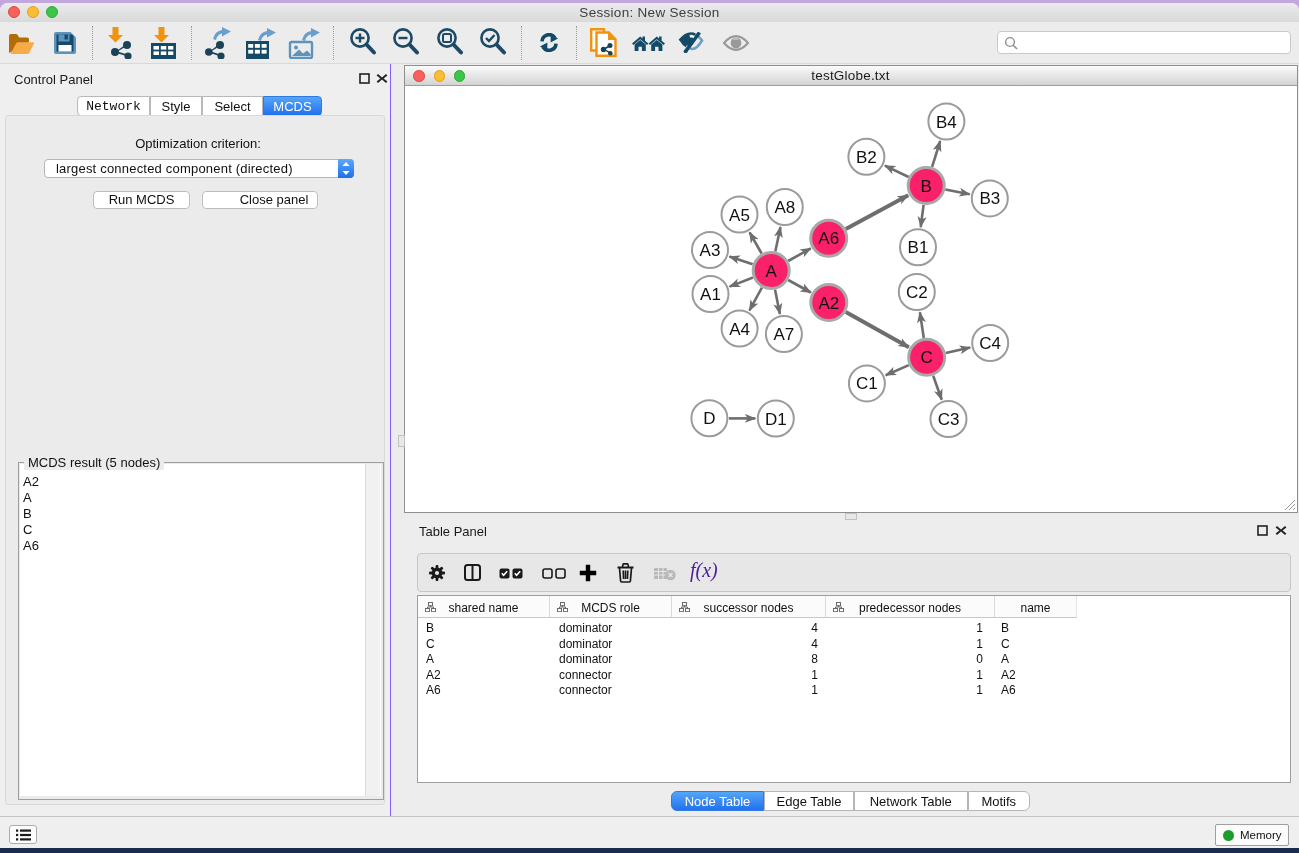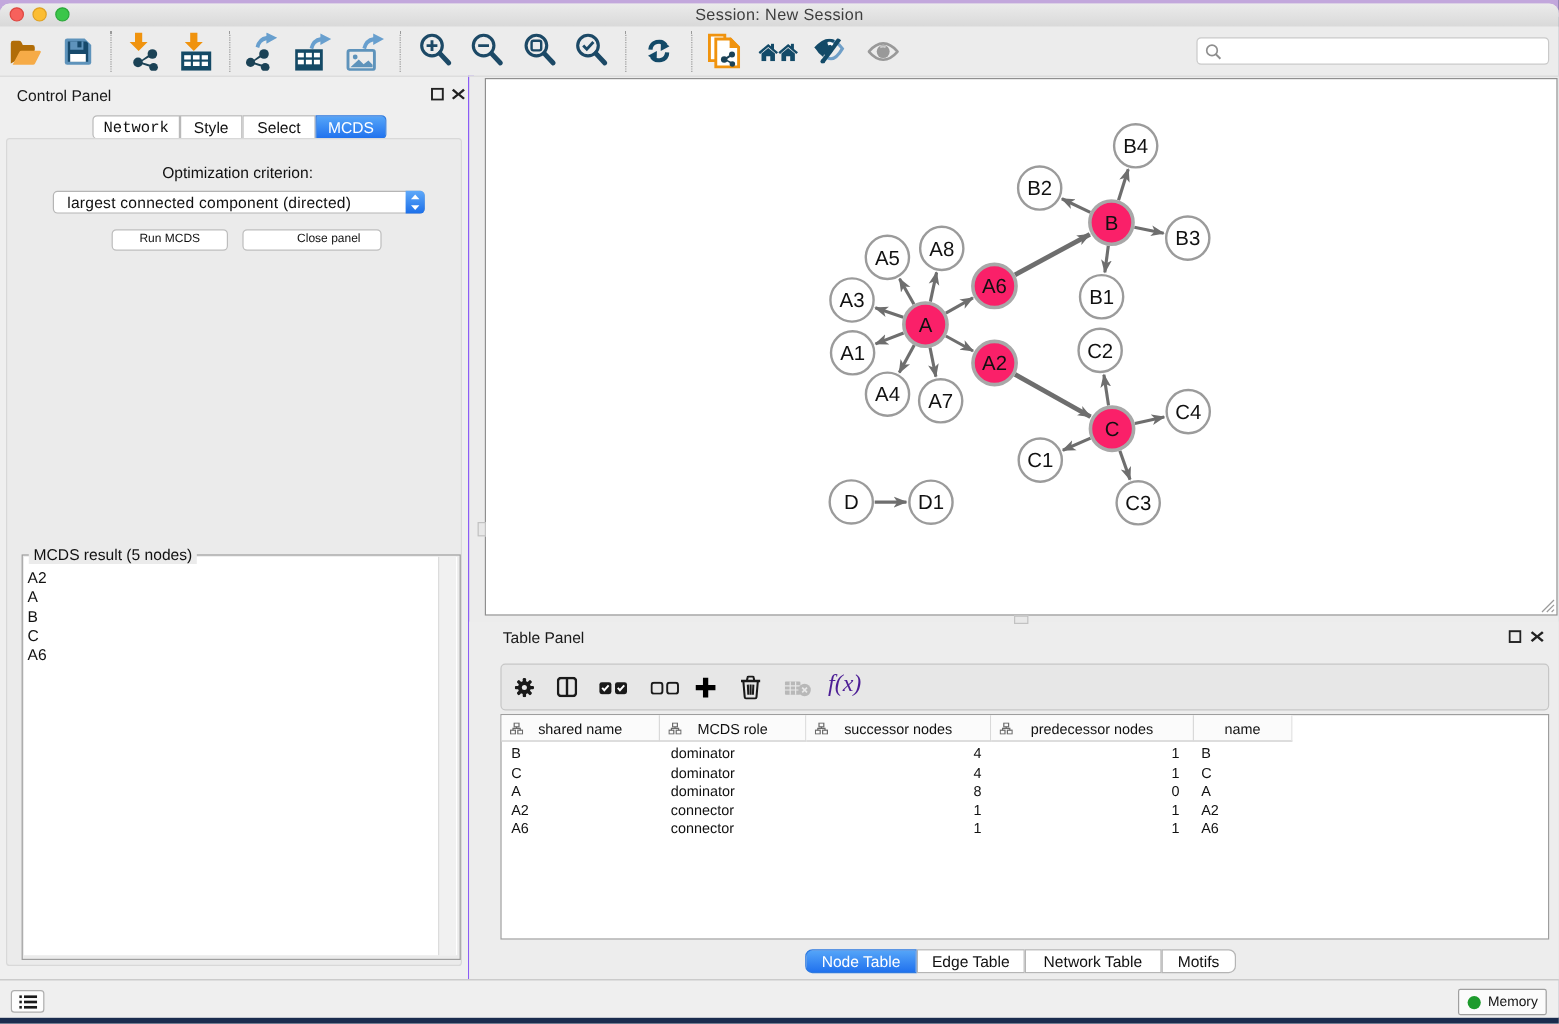--- a/index.html
+++ b/index.html
@@ -19,21 +19,21 @@
 
 #cpanel{position:absolute;left:0;top:0;width:390px;height:753px;background:#efefef;border-right:5px solid #8b5cf6;}
 #cpanel .hdr{position:absolute;left:14px;top:9px;font-size:13px;color:#1a1a1a;}
 #tabs{position:absolute;left:77px;top:33px;height:20px;}
 .tab{position:absolute;top:0;height:20px;box-sizing:border-box;border:1px solid #b9b9b9;background:#fff;font-size:13px;text-align:center;line-height:19px;color:#111;}
 .tab.sel{background:linear-gradient(#55a5f8,#2172ee);color:#fff;border-color:#2e7ae0;}
 #cpcontent{position:absolute;left:5px;top:52px;width:380px;height:690px;background:#ebebeb;border:1px solid #d8d8d8;border-radius:3px;box-sizing:border-box;}
 #optlabel{position:absolute;left:3px;top:20px;width:100%;text-align:center;font-size:13px;color:#111;}
 #combo{position:absolute;left:38px;top:43px;width:310px;height:19px;background:#fff;border:1px solid #b5b5b5;border-radius:4px;box-sizing:border-box;font-size:13px;letter-spacing:.2px;line-height:17px;color:#111;padding-left:11px;}
 #combo .spin{position:absolute;right:-1px;top:-1px;width:16px;height:19px;background:linear-gradient(#5fa9f9,#1c6fe9);border-radius:0 4px 4px 0;}
-.btn{position:absolute;height:18px;background:#fff;border:1px solid #bdbdbd;border-radius:4px;box-sizing:border-box;font-size:10px;text-align:center;line-height:16px;color:#111;}
+.btn{position:absolute;height:18px;background:#fff;border:1px solid #bdbdbd;border-radius:4px;box-sizing:border-box;font-size:13px;text-align:center;line-height:16px;color:#111;}
 #grp{position:absolute;left:12px;top:346px;width:364px;height:336px;border:1px solid #9e9e9e;}
 #grptitle{position:absolute;left:5px;top:-8px;background:#ebebeb;padding:0 4px;font-size:13px;color:#111;}
 #grplist{position:absolute;left:1px;top:1px;width:361px;height:332px;background:#fff;}
 #grpscroll{position:absolute;right:1px;top:0px;width:15px;height:332px;background:#f1f1f1;border-left:1px solid #dcdcdc;box-sizing:border-box;}
 #grplist .li{position:absolute;left:3px;font-size:13px;color:#111;}
 
 #desk{position:absolute;left:391px;top:0;width:908px;height:753px;background:#ececec;}
 #iframe{position:absolute;left:12.5px;top:1.5px;width:894px;height:448px;background:#fff;border:1px solid #8f8f8f;box-sizing:border-box;}
 #iftitle{position:absolute;left:0;top:0;width:100%;height:20px;background:linear-gradient(#fbfbfb,#d3d3d3);border-bottom:1px solid #9e9e9e;box-sizing:border-box;}
 #iftitle .t1{left:8.5px;top:4.5px;background:#f7615c;border:1px solid #dd4741;}
@@ -246,20 +246,26 @@
             <div class="li" style="top:42px;">B</div>
             <div class="li" style="top:58px;">C</div>
             <div class="li" style="top:74px;">A6</div>
           </div>
           <div id="grptitle">MCDS result (5 nodes)</div>
         </div>
       </div>
     </div>
     <div id="desk">
       <div id="iframe">
+        <div id="iftitle">
+          <div class="tl t1"></div>
+              <div class="tl t2"></div>
+              <div class="tl t3"></div>
+          <div id="iftext">testGlobe.txt</div>
+        </div>
         <div id="graphwrap" style="position:absolute;left:0;top:20px;width:892px;height:426px;overflow:hidden;">
         <svg width="892" height="426" viewBox="1 0 892 426" style="position:absolute;left:0;top:0;">
           <defs>
             <marker id="ah" markerWidth="12" markerHeight="10" refX="10.5" refY="5" orient="auto" markerUnits="userSpaceOnUse">
                     <path d="M0 0.5 L11.5 5 L0 9.5 L3 5 Z" fill="#6e6e6e"></path>
                   </marker>
           </defs>
           <g stroke="#6e6e6e" stroke-width="2.6" marker-end="url(#ah)">
             <line x1="357.6" y1="167.5" x2="345.6" y2="146.3"></line>
             <line x1="371.3" y1="165.4" x2="376.5" y2="141.0"></line>

